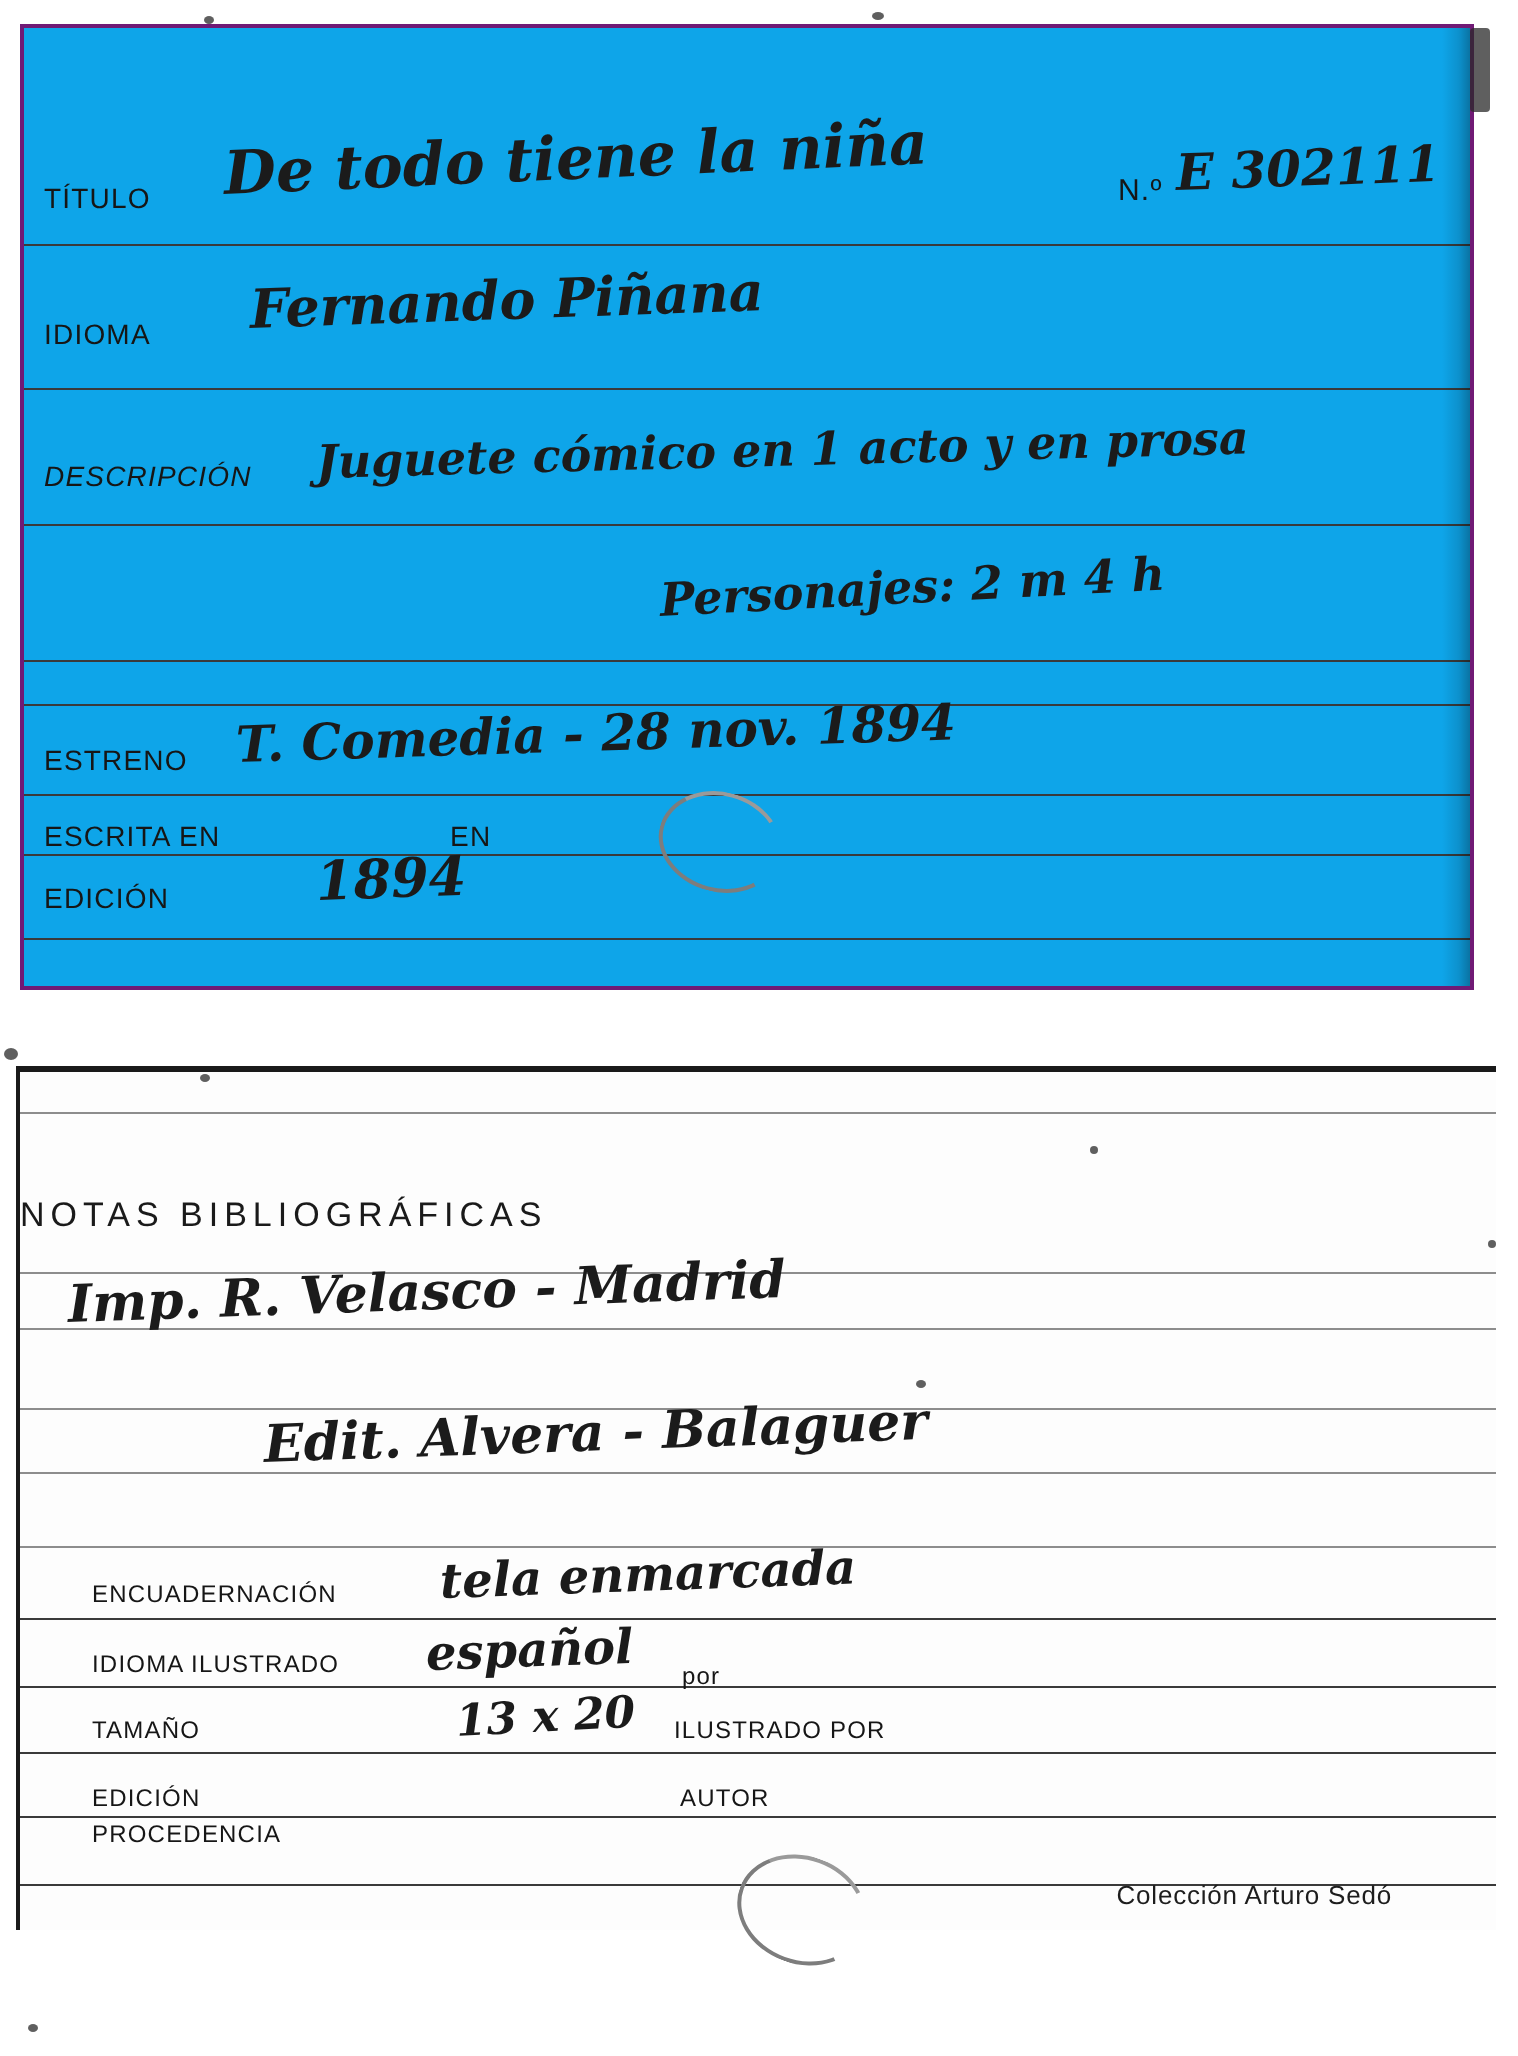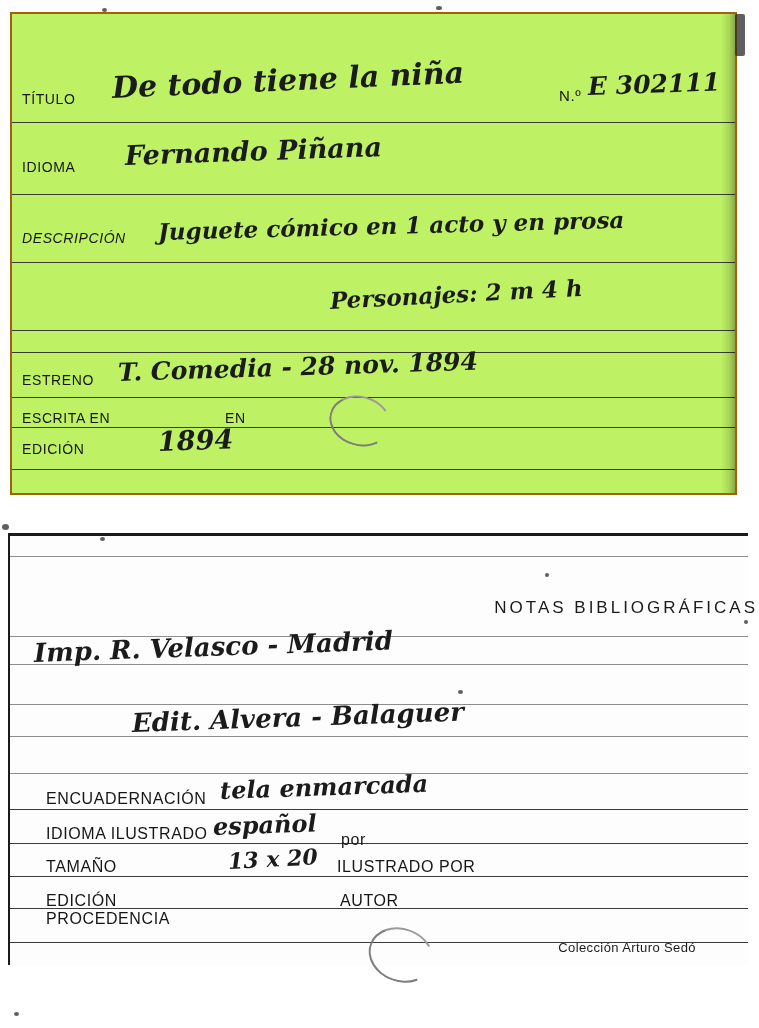--- a/index.html
+++ b/index.html
@@ -17,22 +17,22 @@
   }
   .page {
     position: relative;
     width: 759px;
     height: 1028px;
   }
 
   
   .card {
     position: absolute;
-    background: #bef264;
-    border: 2px solid #a16207;
+    background: #0ea5e9;
+    border: 2px solid #701a75;
     box-sizing: border-box;
   }
   #card-top {
     left: 10px;
     top: 12px;
     width: 727px;
     height: 483px;
   }
   #card-bottom {
     left: 8px;
@@ -57,43 +57,43 @@
 
   
   .label {
     position: absolute;
     font-size: 14px;
     letter-spacing: 0.6px;
     color: #161616;
     white-space: nowrap;
     font-family: "Liberation Sans", sans-serif;
   }
-  .label.small { font-size: 16px; }
+  .label.small { font-size: 12px; }
 
   
   .hand {
     position: absolute;
     font-family: "DejaVu Serif", serif;
     font-style: italic;
     color: #1b1b1b;
     white-space: nowrap;
     transform-origin: left center;
   }
 
   .hand.ink {
     font-weight: 600;
   }
 
   
   #notas-title {
     position: absolute;
     top: 62px;
-    left: 10px;
+    left: 0;
     width: 100%;
-    text-align: right;
+    text-align: left;
     font-size: 17px;
     letter-spacing: 3px;
     color: #1a1a1a;
   }
 
   #collection-credit {
     position: absolute;
     right: 52px;
     bottom: 10px;
     font-size: 13px;

